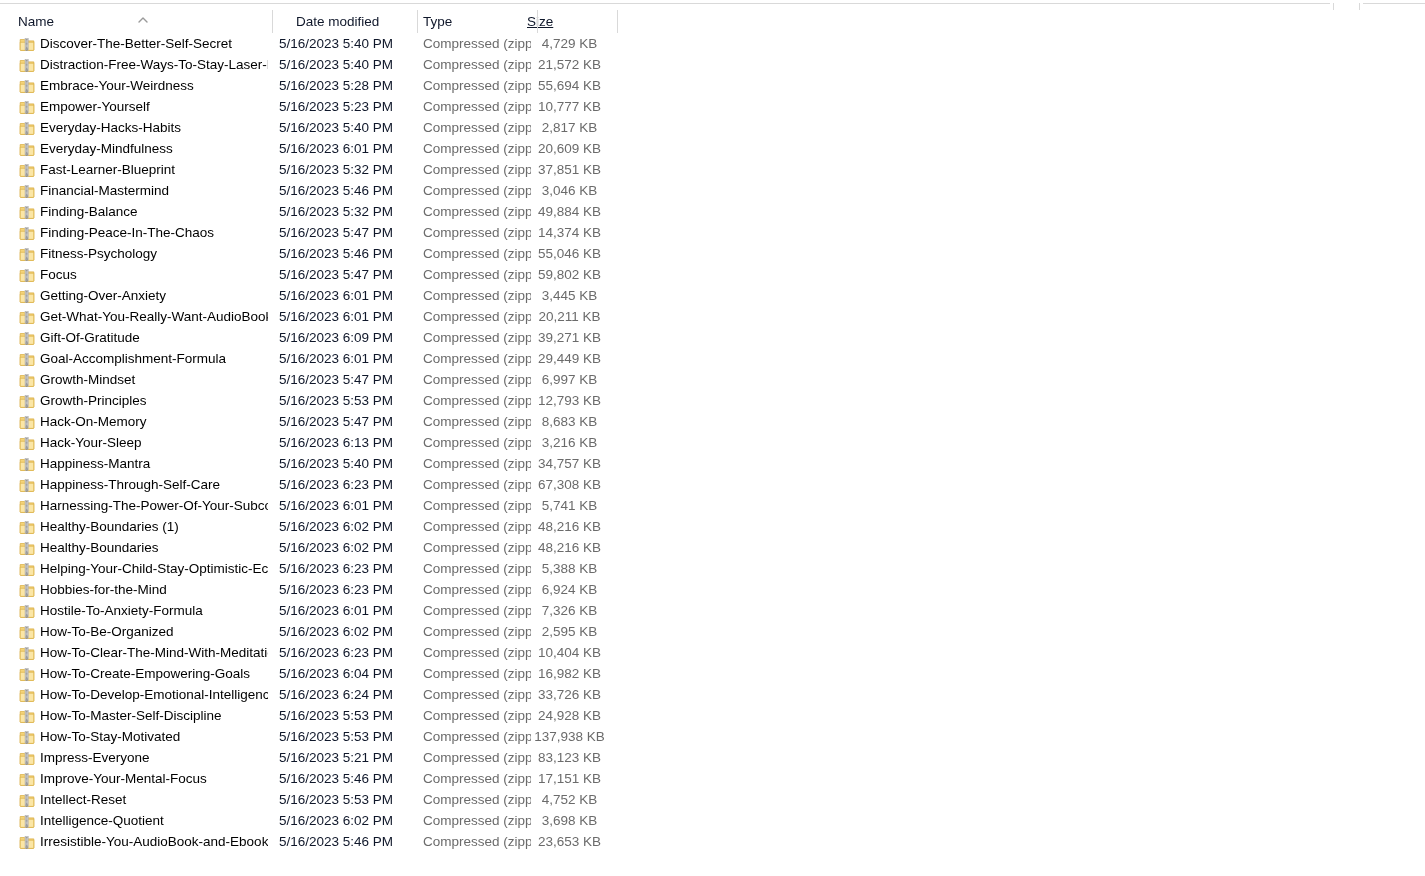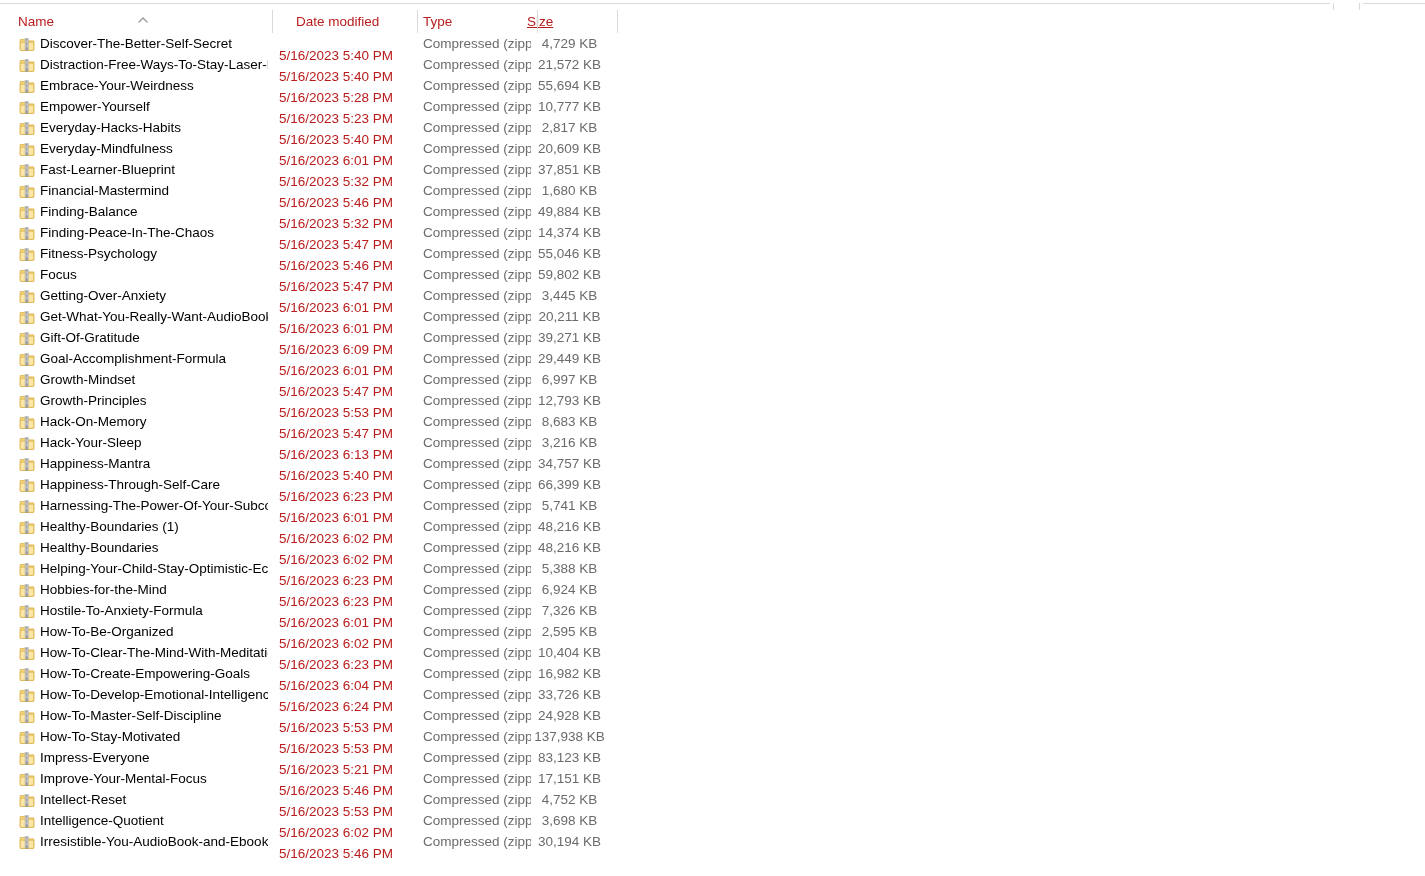--- a/index.html
+++ b/index.html
@@ -59,21 +59,21 @@
     width: 1425px;
     height: 24px;
     background: #ffffff;
   }
   .col-header .hcell {
     position: absolute;
     top: 0;
     height: 24px;
     line-height: 24px;
     font-size: 13.5px;
-    color: #b91c1c;
+    color: #0f172a;
     white-space: nowrap;
     cursor: default;
     padding-left: 0;
   }
   .hcell.name  { left: 18px;  width: 250px; }
   .hcell.date  { left: 296px; width: 134px; }
   .hcell.type  { left: 423px; width: 110px; }
   .hcell.size  { left: 527px; width: 70px; text-decoration: underline;  }
 
   .col-div {
@@ -122,22 +122,21 @@
   }
   .cell.c-name {
     left: 40px;
     width: 228px;
     color: #000000;
     text-overflow: clip;
   }
   .cell.c-date {
     left: 279px;
     width: 134px;
-    color: #b91c1c;
-    margin-top: 12px;
+    color: #0f172a;
   }
   .cell.c-type {
     left: 423px;
     width: 108px;
     color: #6b6b6b;
   }
   .cell.c-size {
     left: 527px;
     width: 85px;
     color: #6b6b6b;
@@ -304,21 +303,21 @@
             <path d="M1.2 3.6h4.3l1.2 1.3h8.1v8.8a.7.7 0 0 1-.7.7H1.9a.7.7 0 0 1-.7-.7z" fill="#f7d77e" stroke="#d9ad41" stroke-width="0.8"></path>
             <path d="M1.2 6.2h13.6v7.5a.7.7 0 0 1-.7.7H1.9a.7.7 0 0 1-.7-.7z" fill="#fbe6a6" stroke="#d9ad41" stroke-width="0.7"></path>
             <rect x="6.1" y="2.6" width="3.1" height="11.6" fill="#f0f0f0" stroke="#a6a6a6" stroke-width="0.6"></rect>
             <path d="M6.6 3.5h2.1M6.6 4.8h2.1M6.6 6.1h2.1M6.6 7.4h2.1M6.6 8.7h2.1M6.6 10h2.1M6.6 11.3h2.1" stroke="#767676" stroke-width="0.7"></path>
             <rect x="6.9" y="12.1" width="1.6" height="2.2" rx="0.3" fill="#b7b7b7" stroke="#6e6e6e" stroke-width="0.5"></rect>
           </svg>
         </span>
         <span class="cell c-name">Financial-Mastermind</span>
         <span class="cell c-date">5/16/2023 5:46 PM</span>
         <span class="cell c-type">Compressed (zipp...</span>
-        <span class="cell c-size">1,680 KB</span>
+        <span class="cell c-size">3,046 KB</span>
       </div>
       <div class="row">
         <span class="zip-icon">
           <svg width="16" height="16" viewBox="0 0 16 16" xmlns="http://www.w3.org/2000/svg">
             <path d="M1.2 3.6h4.3l1.2 1.3h8.1v8.8a.7.7 0 0 1-.7.7H1.9a.7.7 0 0 1-.7-.7z" fill="#f7d77e" stroke="#d9ad41" stroke-width="0.8"></path>
             <path d="M1.2 6.2h13.6v7.5a.7.7 0 0 1-.7.7H1.9a.7.7 0 0 1-.7-.7z" fill="#fbe6a6" stroke="#d9ad41" stroke-width="0.7"></path>
             <rect x="6.1" y="2.6" width="3.1" height="11.6" fill="#f0f0f0" stroke="#a6a6a6" stroke-width="0.6"></rect>
             <path d="M6.6 3.5h2.1M6.6 4.8h2.1M6.6 6.1h2.1M6.6 7.4h2.1M6.6 8.7h2.1M6.6 10h2.1M6.6 11.3h2.1" stroke="#767676" stroke-width="0.7"></path>
             <rect x="6.9" y="12.1" width="1.6" height="2.2" rx="0.3" fill="#b7b7b7" stroke="#6e6e6e" stroke-width="0.5"></rect>
           </svg>
@@ -514,21 +513,21 @@
             <path d="M1.2 3.6h4.3l1.2 1.3h8.1v8.8a.7.7 0 0 1-.7.7H1.9a.7.7 0 0 1-.7-.7z" fill="#f7d77e" stroke="#d9ad41" stroke-width="0.8"></path>
             <path d="M1.2 6.2h13.6v7.5a.7.7 0 0 1-.7.7H1.9a.7.7 0 0 1-.7-.7z" fill="#fbe6a6" stroke="#d9ad41" stroke-width="0.7"></path>
             <rect x="6.1" y="2.6" width="3.1" height="11.6" fill="#f0f0f0" stroke="#a6a6a6" stroke-width="0.6"></rect>
             <path d="M6.6 3.5h2.1M6.6 4.8h2.1M6.6 6.1h2.1M6.6 7.4h2.1M6.6 8.7h2.1M6.6 10h2.1M6.6 11.3h2.1" stroke="#767676" stroke-width="0.7"></path>
             <rect x="6.9" y="12.1" width="1.6" height="2.2" rx="0.3" fill="#b7b7b7" stroke="#6e6e6e" stroke-width="0.5"></rect>
           </svg>
         </span>
         <span class="cell c-name">Happiness-Through-Self-Care</span>
         <span class="cell c-date">5/16/2023 6:23 PM</span>
         <span class="cell c-type">Compressed (zipp...</span>
-        <span class="cell c-size">66,399 KB</span>
+        <span class="cell c-size">67,308 KB</span>
       </div>
       <div class="row">
         <span class="zip-icon">
           <svg width="16" height="16" viewBox="0 0 16 16" xmlns="http://www.w3.org/2000/svg">
             <path d="M1.2 3.6h4.3l1.2 1.3h8.1v8.8a.7.7 0 0 1-.7.7H1.9a.7.7 0 0 1-.7-.7z" fill="#f7d77e" stroke="#d9ad41" stroke-width="0.8"></path>
             <path d="M1.2 6.2h13.6v7.5a.7.7 0 0 1-.7.7H1.9a.7.7 0 0 1-.7-.7z" fill="#fbe6a6" stroke="#d9ad41" stroke-width="0.7"></path>
             <rect x="6.1" y="2.6" width="3.1" height="11.6" fill="#f0f0f0" stroke="#a6a6a6" stroke-width="0.6"></rect>
             <path d="M6.6 3.5h2.1M6.6 4.8h2.1M6.6 6.1h2.1M6.6 7.4h2.1M6.6 8.7h2.1M6.6 10h2.1M6.6 11.3h2.1" stroke="#767676" stroke-width="0.7"></path>
             <rect x="6.9" y="12.1" width="1.6" height="2.2" rx="0.3" fill="#b7b7b7" stroke="#6e6e6e" stroke-width="0.5"></rect>
           </svg>
@@ -769,17 +768,17 @@
             <path d="M1.2 3.6h4.3l1.2 1.3h8.1v8.8a.7.7 0 0 1-.7.7H1.9a.7.7 0 0 1-.7-.7z" fill="#f7d77e" stroke="#d9ad41" stroke-width="0.8"></path>
             <path d="M1.2 6.2h13.6v7.5a.7.7 0 0 1-.7.7H1.9a.7.7 0 0 1-.7-.7z" fill="#fbe6a6" stroke="#d9ad41" stroke-width="0.7"></path>
             <rect x="6.1" y="2.6" width="3.1" height="11.6" fill="#f0f0f0" stroke="#a6a6a6" stroke-width="0.6"></rect>
             <path d="M6.6 3.5h2.1M6.6 4.8h2.1M6.6 6.1h2.1M6.6 7.4h2.1M6.6 8.7h2.1M6.6 10h2.1M6.6 11.3h2.1" stroke="#767676" stroke-width="0.7"></path>
             <rect x="6.9" y="12.1" width="1.6" height="2.2" rx="0.3" fill="#b7b7b7" stroke="#6e6e6e" stroke-width="0.5"></rect>
           </svg>
         </span>
         <span class="cell c-name">Irresistible-You-AudioBook-and-Ebook</span>
         <span class="cell c-date">5/16/2023 5:46 PM</span>
         <span class="cell c-type">Compressed (zipp...</span>
-        <span class="cell c-size">30,194 KB</span>
+        <span class="cell c-size">23,653 KB</span>
       </div>
     </div>
 
 </div>
 
 </body></html>

